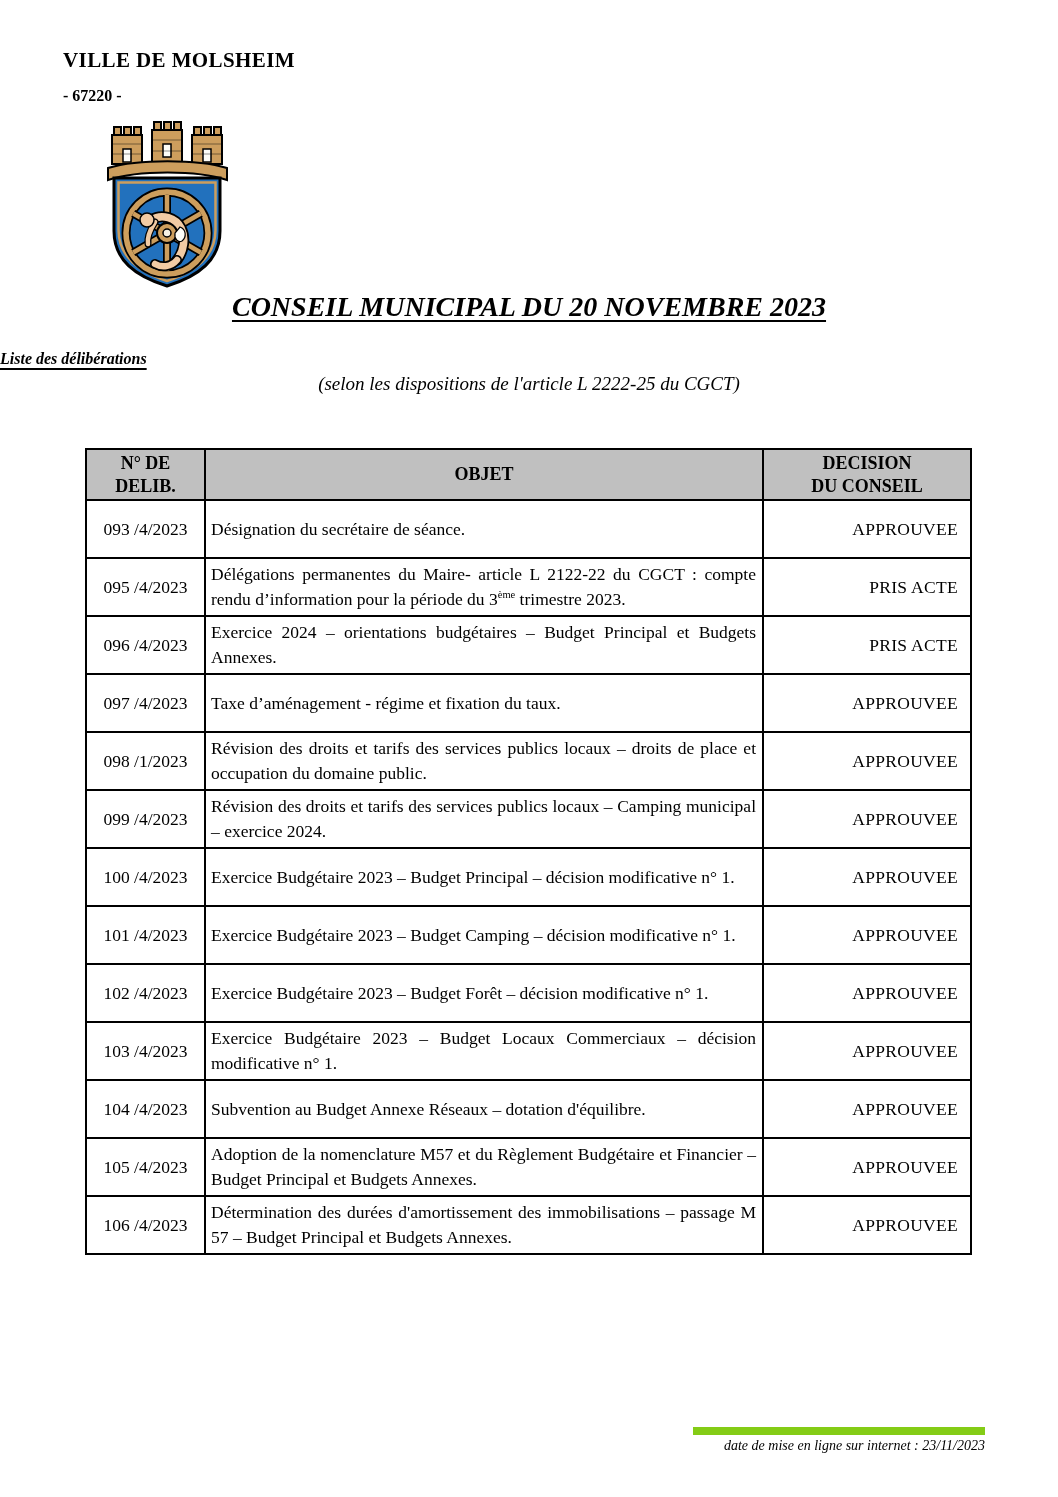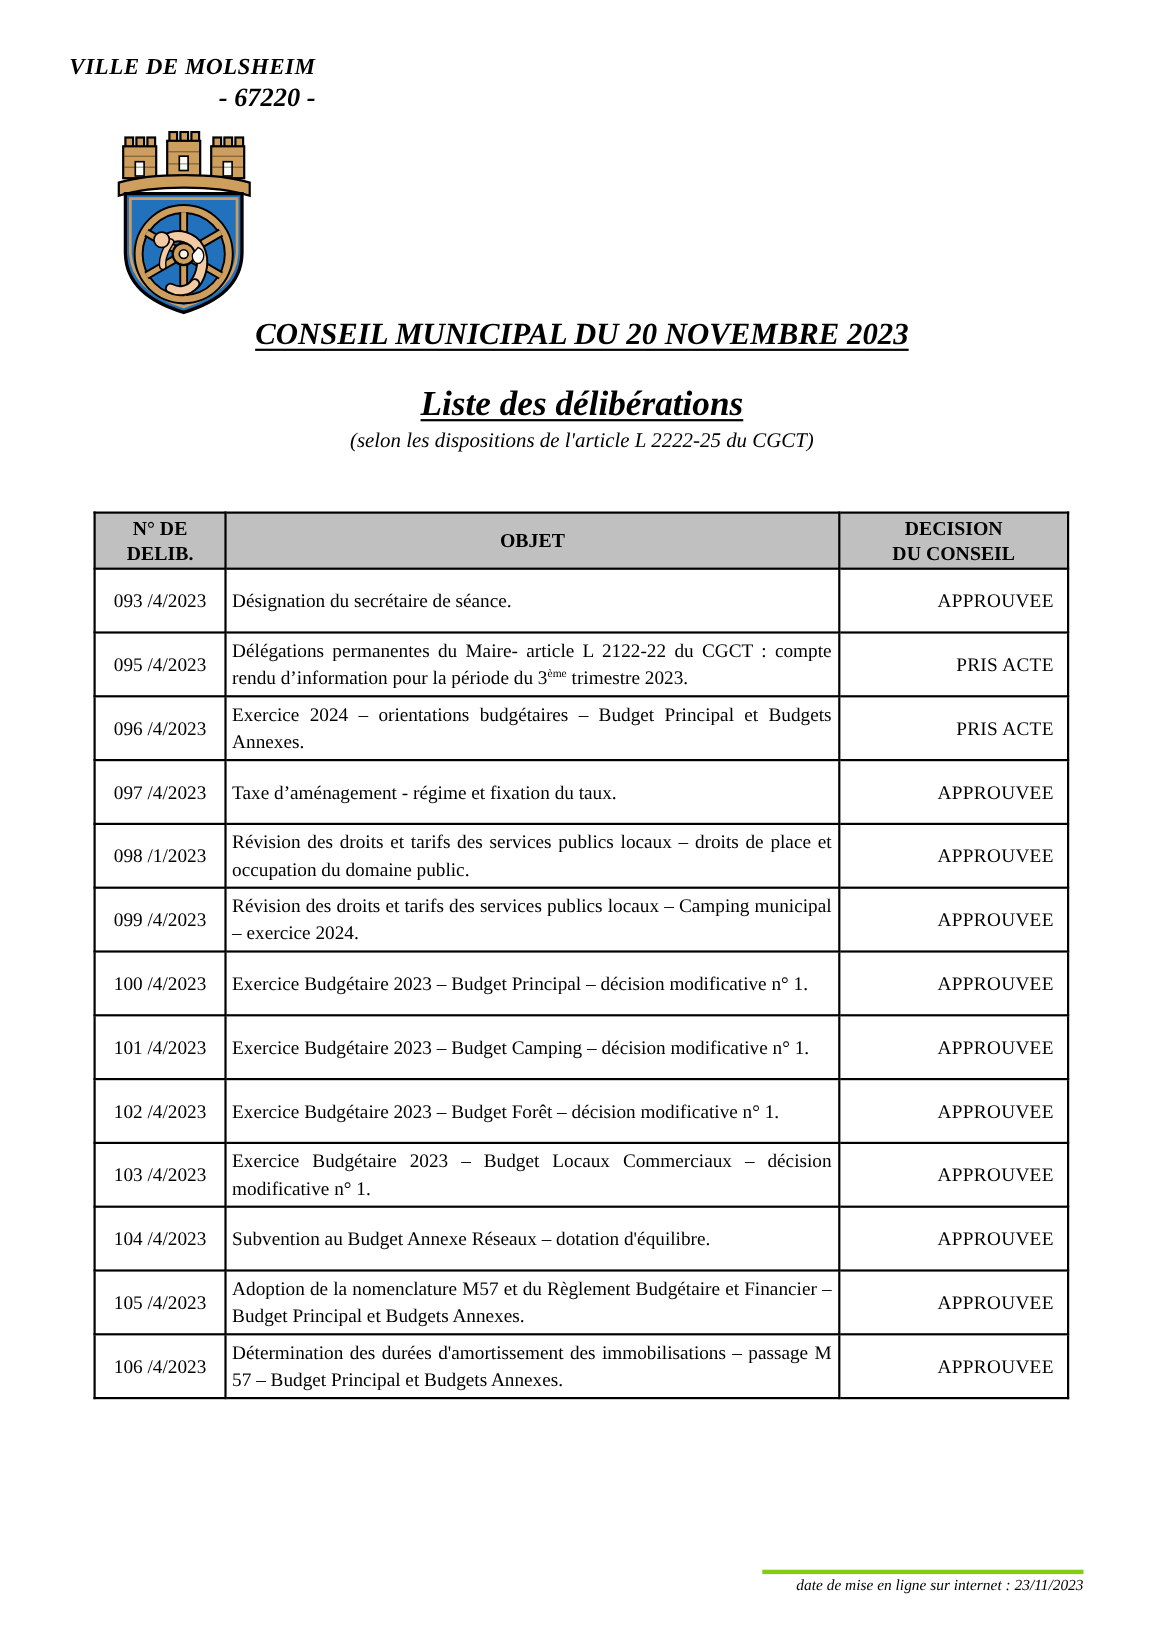--- a/index.html
+++ b/index.html
@@ -6,43 +6,43 @@
   html, body { margin: 0; padding: 0; }
   body {
     width: 1058px; height: 1497px;
     background: #ffffff;
     color: #000;
     font-family: "Liberation Serif", "DejaVu Serif", serif;
     position: relative;
     overflow: hidden;
   }
   .org { margin: 48px 0 0 63px; }
-  .org-block { display: inline-block; text-align: right; font-style: italic; }
+  .org-block { display: inline-block; text-align: left; }
   .org-name { font-size: 21px; font-weight: bold; letter-spacing: 0.4px; }
-  .org-postcode { font-size: 24px; font-weight: bold; margin-top: 3px; }
+  .org-postcode { font-size: 16px; font-weight: bold; margin-top: 14px; }
 
   .coat { display: block; margin: 16px 0 0 102px; width: 131px; height: 170px; }
   .c-gold-f { fill: var(--gold, #cd9e5d); }
   .c-gold-s { stroke: var(--gold, #cd9e5d); }
   .c-blue-f { fill: var(--shield_blue, #2271bd); }
   .c-flesh-f { fill: var(--flesh, #f2cba4); }
   .c-flesh-s { stroke: var(--flesh, #f2cba4); }
 
   .title {
     text-align: center;
     font-size: 28px; font-weight: bold; font-style: italic;
   }
   .title span, .subtitle span {
     text-decoration: underline;
     text-decoration-thickness: 2px;
     text-underline-offset: 4px;
   }
   .subtitle {
-    margin-top: 27px; text-align: center;
-    font-size: 32px; font-weight: bold; font-style: italic;
+    margin-top: 27px; text-align: left;
+    font-size: 16px; font-weight: bold; font-style: italic;
   }
   .subtitle-note {
     margin-top: 5px; text-align: center;
     font-size: 19px; font-style: italic;
   }
 
   table.delib {
     margin: 53px 0 0 85px;
     border-collapse: collapse;
     width: 885px;
@@ -60,21 +60,21 @@
   table.delib tr.body-row { height: 58px; }
   td.num { text-align: center; padding: 2px; }
   td.objet { text-align: justify; padding: 3px 6px 3px 5px; line-height: 25px; }
   td.objet sup { font-size: 0.6em; line-height: 0; vertical-align: super; }
   td.decision { text-align: right; padding: 12px; letter-spacing: 0.3px; }
 
   .footer {
     position: absolute;
     top: 1427px; right: 73px;
     width: 292px;
-    border-top: 4px solid #84cc16;
+    border-top: 8px solid #84cc16;
     padding-top: 3px;
     font-style: italic; font-size: 14px;
     text-align: right;
     white-space: nowrap;
   }
 </style>
 </head>
 <body>
 
 <div class="org">

